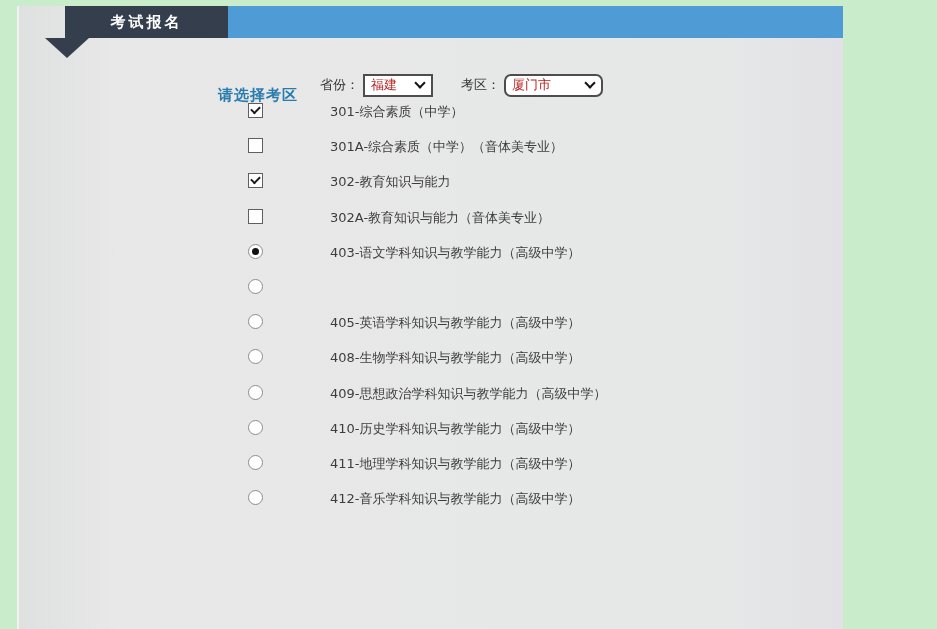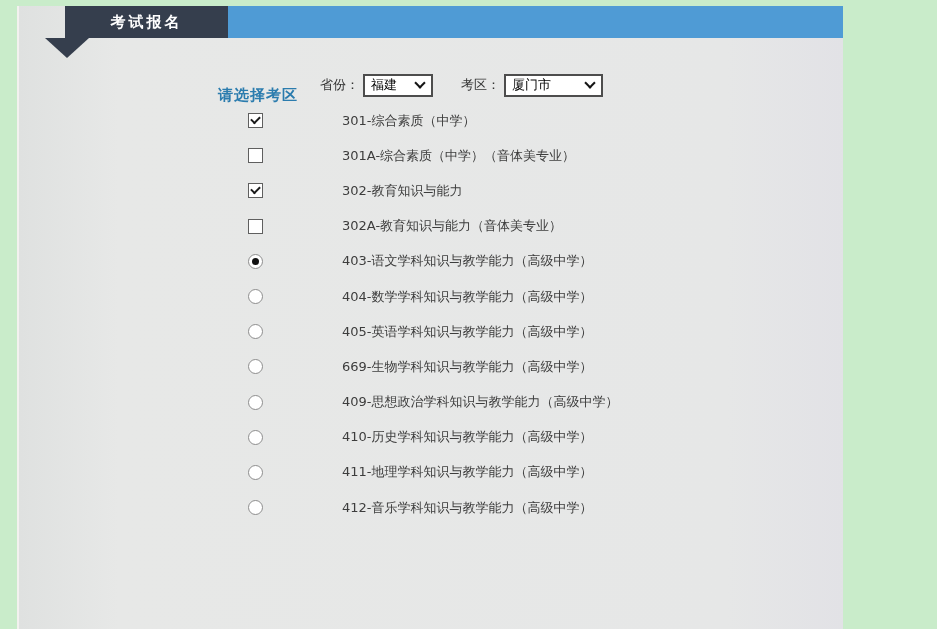--- a/index.html
+++ b/index.html
@@ -61,38 +61,37 @@
     background: #ffffff;
     border: 2px solid #4d4d4d;
     display: flex;
     align-items: center;
     justify-content: space-between;
     padding: 0 7px 0 6px;
     margin-left: 4px;
     cursor: pointer;
   }
   .select-province { width: 70px; }
-  .select-district { width: 99px; }
-  .select-value { font-size: 13px; color: #000000; }
+  .select-district { width: 99px; border-radius: 7px; }
+  .select-value { font-size: 13px; color: #b91c1c; }
   .chevron {
     width: 8px; height: 8px;
     border-right: 2px solid #141414;
     border-bottom: 2px solid #141414;
     transform: rotate(45deg);
     margin-top: -4px;
     flex: none;
   }
   .subjects-heading { margin-top: 30px; }
   .subject-list { margin-top: 6px; }
   .subject-row {
     height: 35.2px;
     display: flex;
-    align-items: center;
+    align-items: flex-start;
     padding-left: 30px;
-    gap: 12px;
   }
   .control {
     width: 15px; height: 15px;
     background: #ffffff;
     flex: none;
     position: relative;
     cursor: pointer;
   }
   .control.checkbox { border: 1.5px solid #5f5f5f; }
   .control.checkbox.checked::after {
@@ -171,33 +170,32 @@
     <span class="subject-label">302A-教育知识与能力（音体美专业）</span>
   </div>
 
   <div class="subject-row">
     <span class="control radio checked"></span>
     <span class="subject-label">403-语文学科知识与教学能力（高级中学）</span>
   </div>
 
   <div class="subject-row">
     <span class="control radio"></span>
-    <span class="subject-label">404-数学学科知识与教学能力（高级中学）</span>
   </div>
 
   <div class="subject-row">
     <span class="control radio"></span>
     <span class="subject-label">405-英语学科知识与教学能力（高级中学）</span>
   </div>
 
 
 
   <div class="subject-row">
     <span class="control radio"></span>
-    <span class="subject-label">669-生物学科知识与教学能力（高级中学）</span>
+    <span class="subject-label">408-生物学科知识与教学能力（高级中学）</span>
   </div>
 
   <div class="subject-row">
     <span class="control radio"></span>
     <span class="subject-label">409-思想政治学科知识与教学能力（高级中学）</span>
   </div>
 
   <div class="subject-row">
     <span class="control radio"></span>
     <span class="subject-label">410-历史学科知识与教学能力（高级中学）</span>

